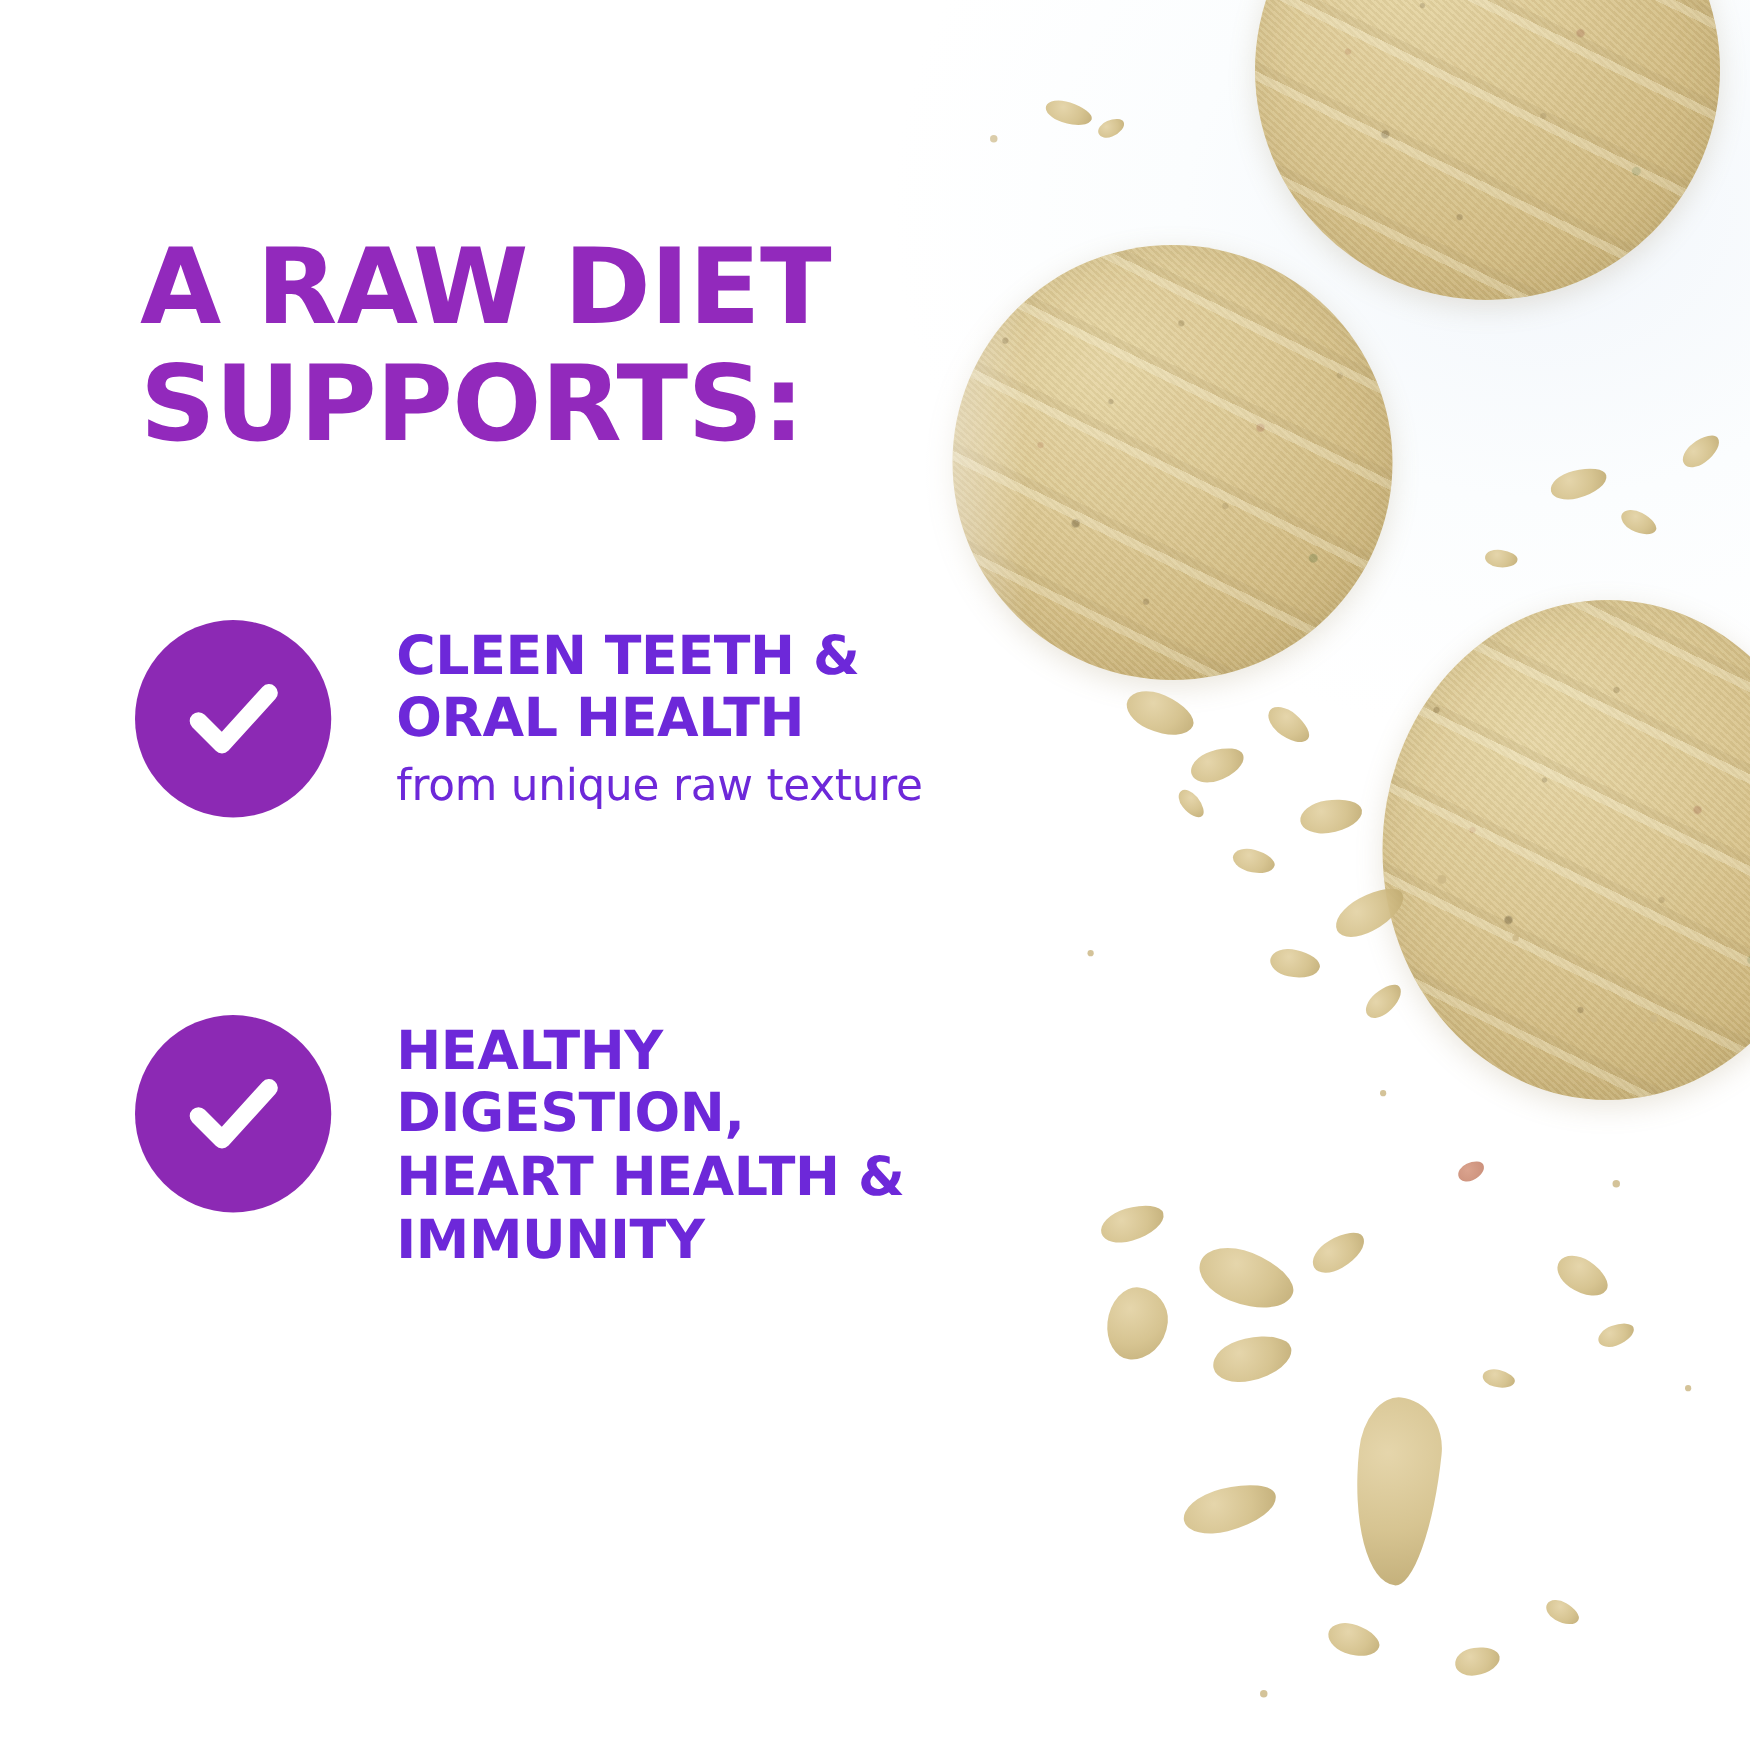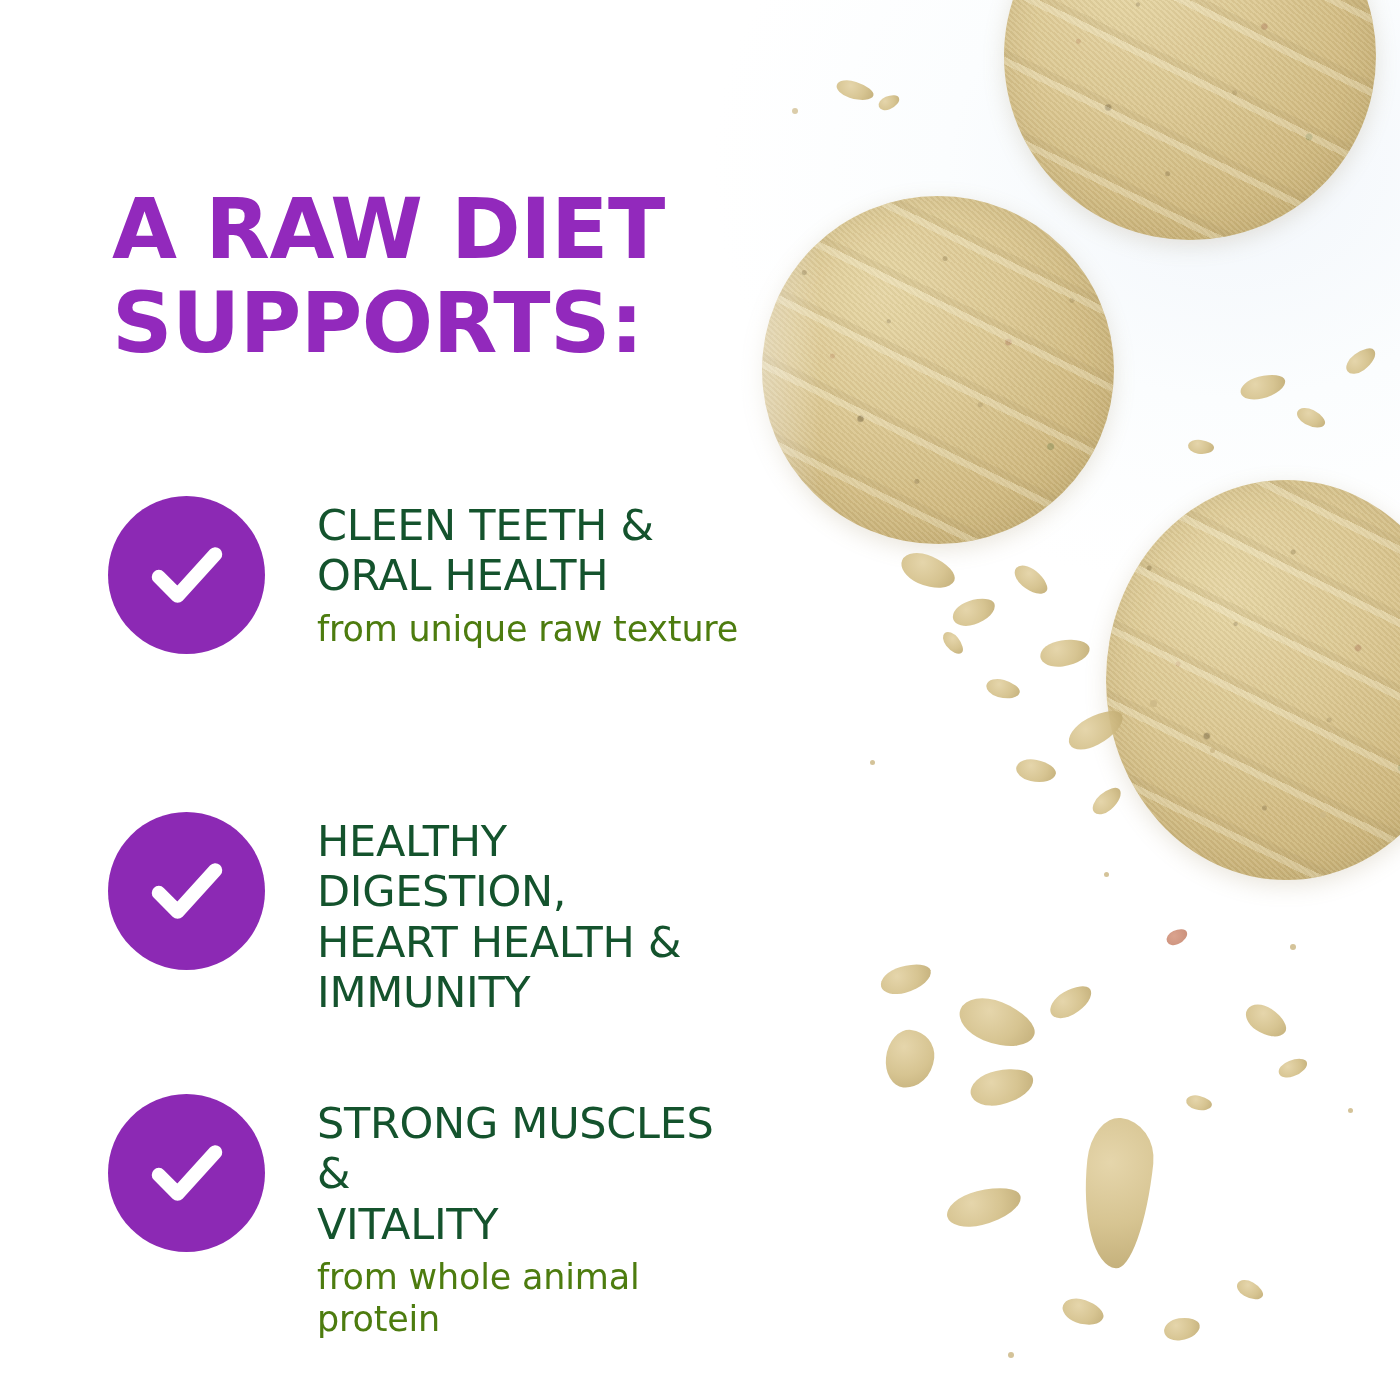--- a/index.html
+++ b/index.html
@@ -156,30 +156,30 @@
     width: 94px;
     height: 94px;
     display: block;
   }
 
   .benefit-text {
     padding-left: 52px;
     padding-top: 4px;
   }
   .benefit-title {
-    color: #14532d;
+    color: #6d28d9;
     font-size: 43px;
     line-height: 1.17;
-    font-weight: 400;
+    font-weight: 700;
     letter-spacing: -0.3px;
     white-space: pre-line;
     font-family: "DejaVu Sans", sans-serif;
   }
   .benefit-sub {
-    color: #4d7c0f;
+    color: #6d28d9;
     font-size: 35px;
     line-height: 1.2;
     font-weight: 400;
     padding-top: 7px;
     letter-spacing: -0.2px;
     font-family: "DejaVu Sans", sans-serif;
   }
 </style>
 </head>
 <body>
@@ -261,27 +261,15 @@
         <svg viewBox="0 0 100 100" aria-hidden="true">
           <path d="M20 52 L40 72 L80 28" fill="none" stroke="#ffffff" stroke-width="15" stroke-linecap="round" stroke-linejoin="round"></path>
         </svg>
       </div>
       <div class="benefit-text">
         <div class="benefit-title">HEALTHY DIGESTION,
 HEART HEALTH &amp; IMMUNITY</div>
       </div>
     </div>
 
-    <div class="benefit benefit-3">
-      <div class="check-badge">
-        <svg viewBox="0 0 100 100" aria-hidden="true">
-          <path d="M20 52 L40 72 L80 28" fill="none" stroke="#ffffff" stroke-width="15" stroke-linecap="round" stroke-linejoin="round"></path>
-        </svg>
-      </div>
-      <div class="benefit-text">
-        <div class="benefit-title">STRONG MUSCLES &amp;
-VITALITY</div>
-        <div class="benefit-sub">from whole animal protein</div>
-      </div>
-    </div>
 
   </div>
 </div>
 
 </body></html>

